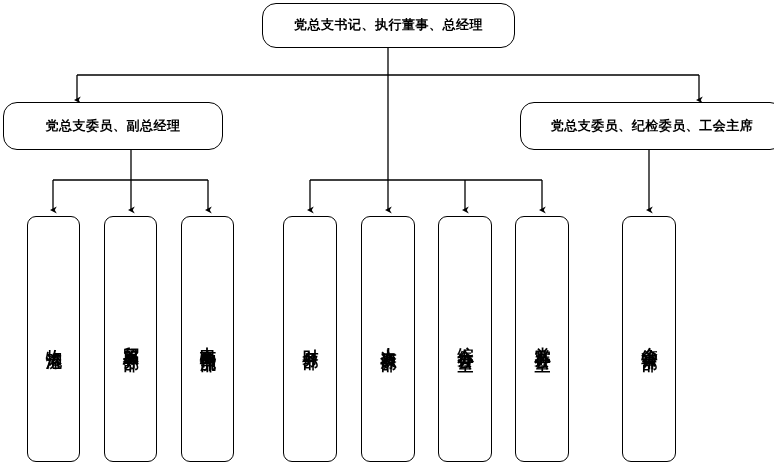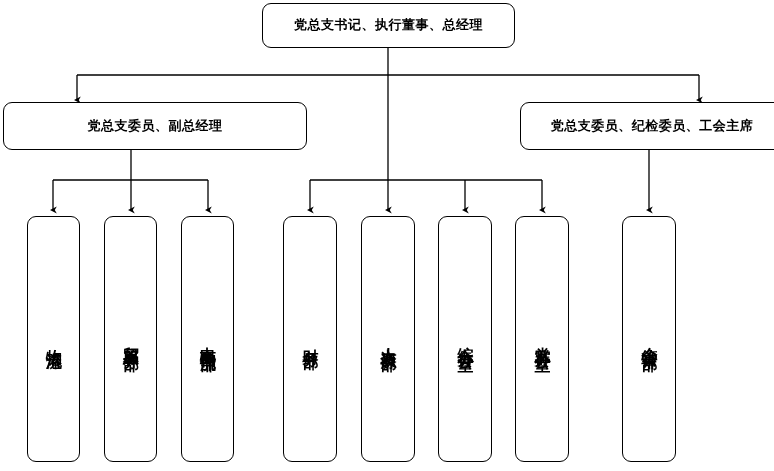--- a/index.html
+++ b/index.html
@@ -27,21 +27,21 @@
   .node {
     position: absolute;
     box-sizing: border-box;
     border: 1px solid #000000;
     background: #ffffff;
     display: flex;
     align-items: center;
     justify-content: center;
   }
   .node.horizontal {
-    border-radius: 9px;
+    border-radius: 14px;
   }
   .node.vertical {
     border-radius: 9px;
   }
   .node-label {
     font-size: 13px;
     color: #000000;
     font-weight: 700;
     line-height: 1.25;
     letter-spacing: 0.5px;
@@ -94,21 +94,21 @@
       <path d="M542,180 L542,210" marker-end="url(#arrow)"></path>
 
       <path d="M649,150 L649,210" marker-end="url(#arrow)"></path>
     </g>
   </svg>
 
   <div class="node horizontal" style="left:262px; top:3px; width:253px; height:45px;">
     <span class="node-label">党总支书记、执行董事、总经理</span>
   </div>
 
-  <div class="node horizontal" style="left:3px; top:102px; width:304px; height:48px;">
+  <div class="node horizontal" style="left:3px; top:102px; width:220px; height:48px;">
     <span class="node-label">党总支委员、副总经理</span>
   </div>
 
   <div class="node horizontal" style="left:520px; top:102px; width:264px; height:48px;">
     <span class="node-label">党总支委员、纪检委员、工会主席</span>
   </div>
 
   <div class="node vertical" style="left:27px; top:216px; width:53px; height:246px;">
     <span class="node-label">物流港</span>
   </div>

